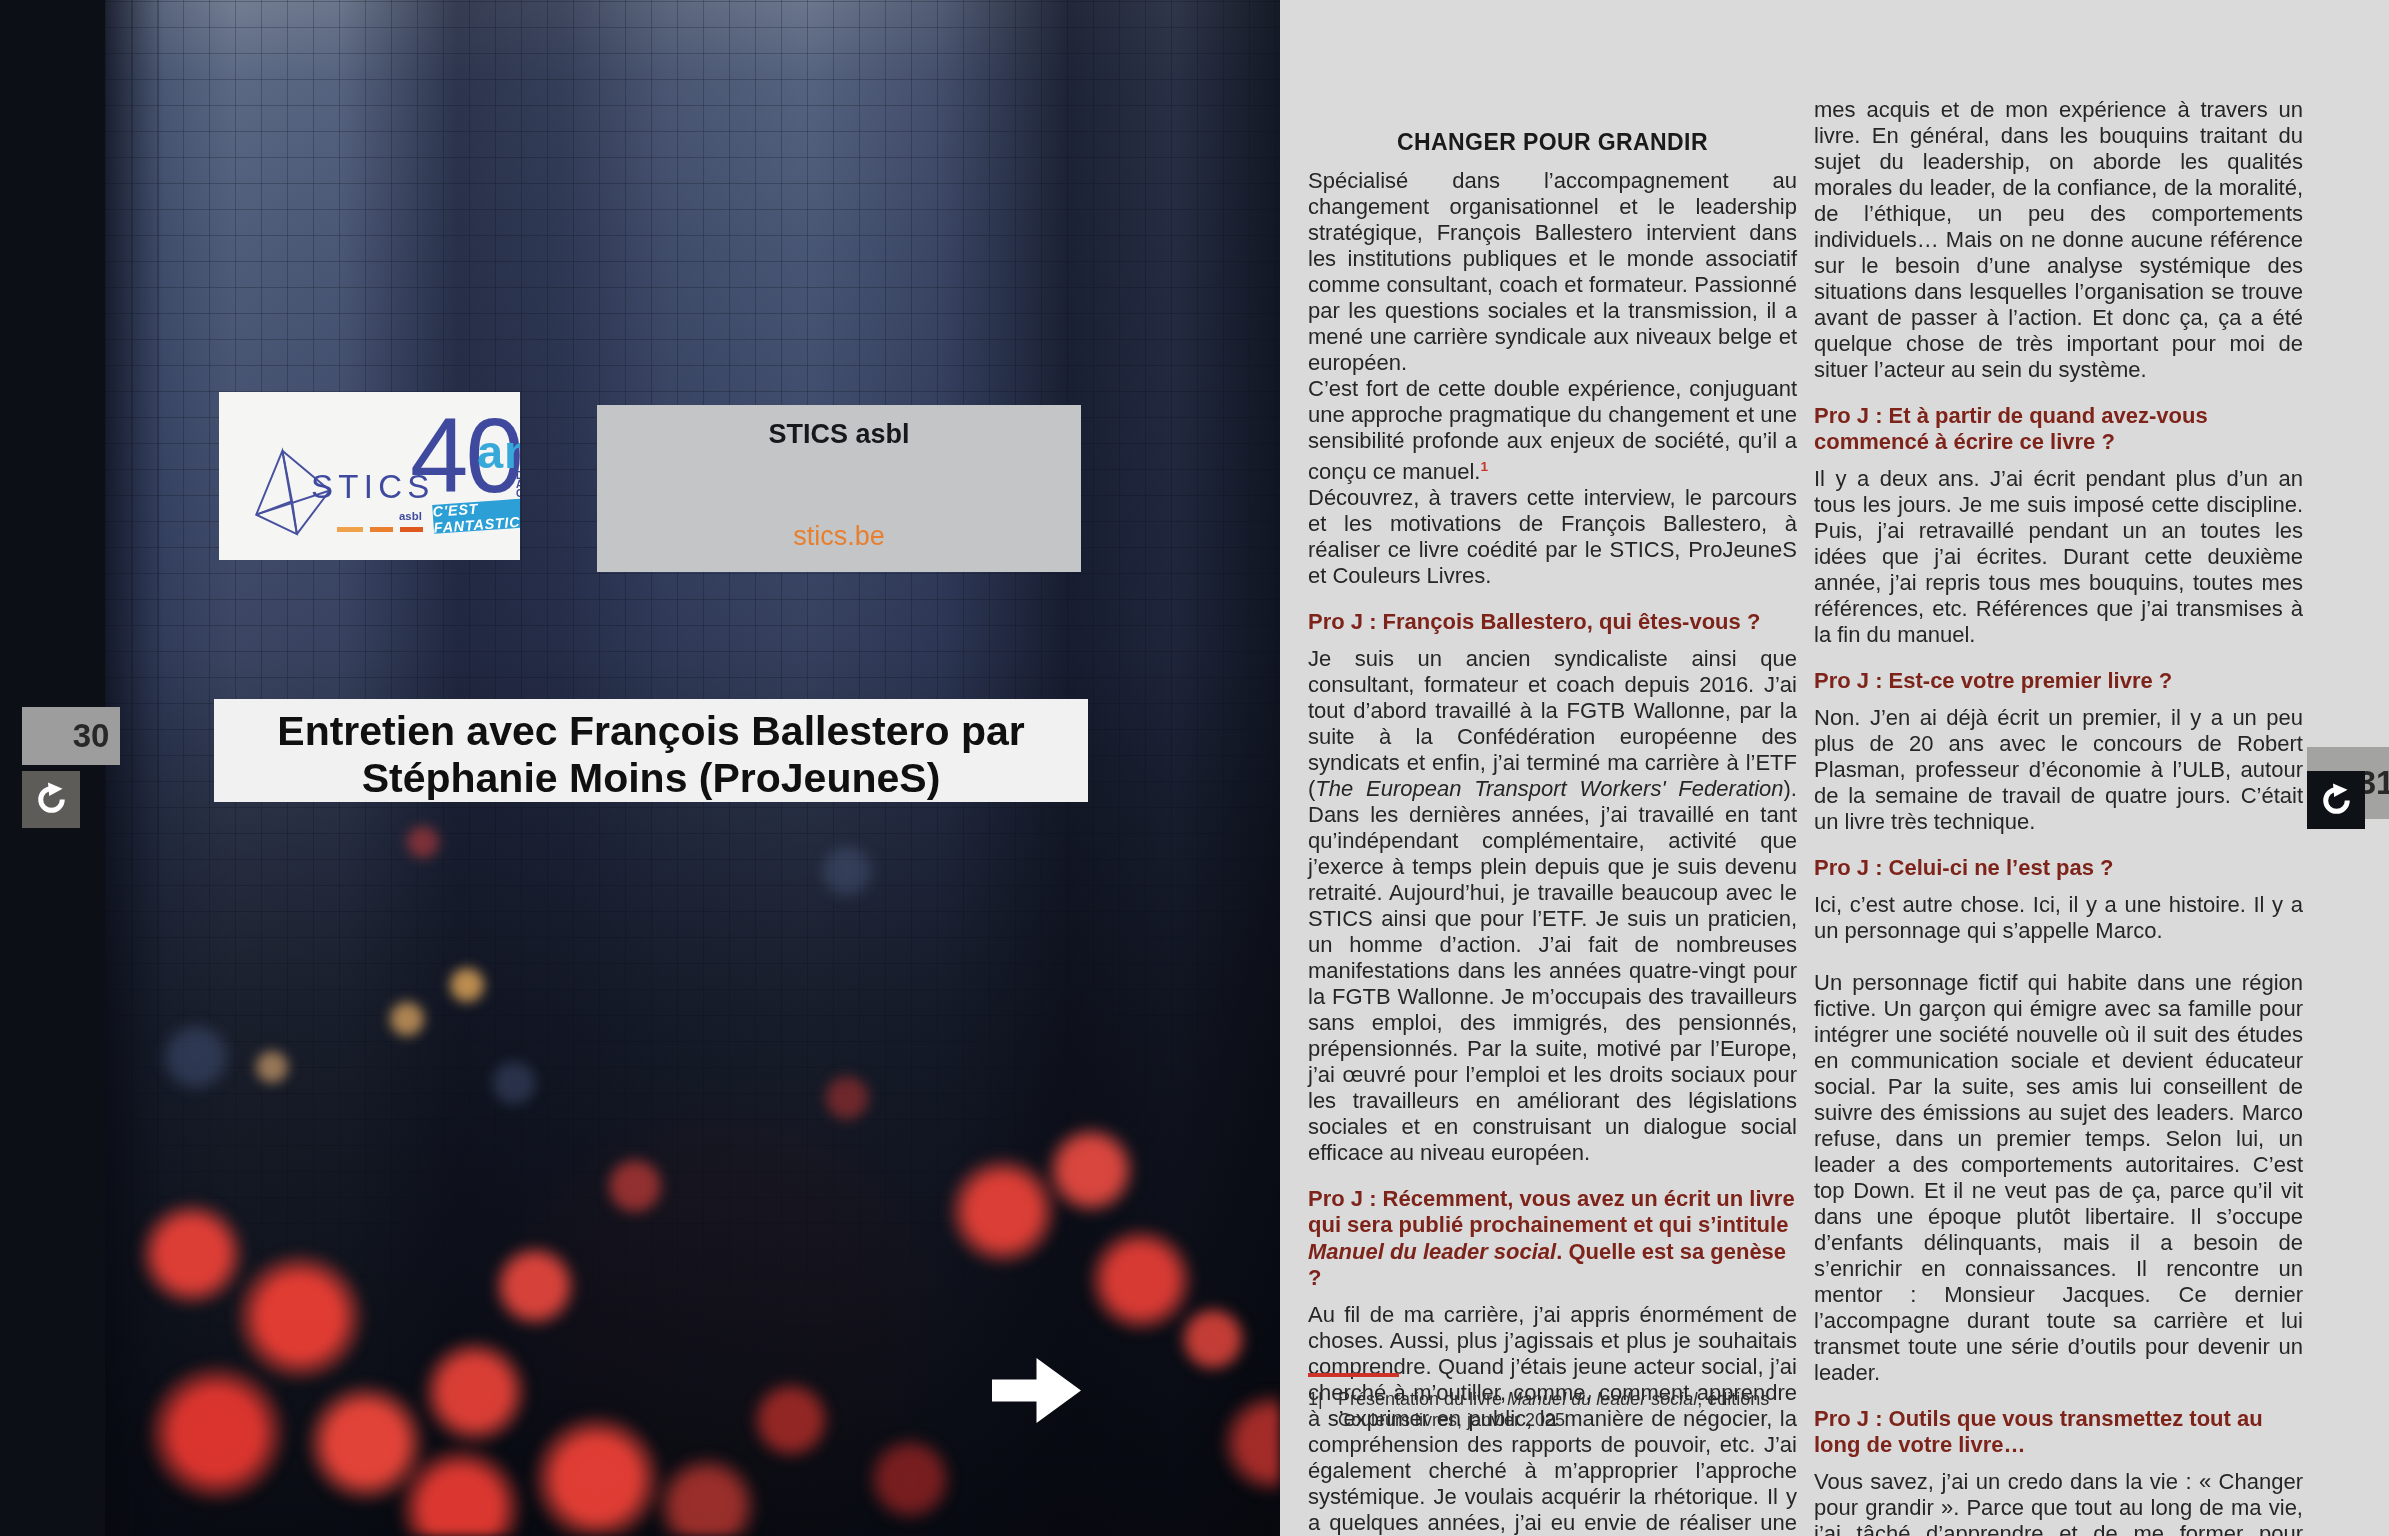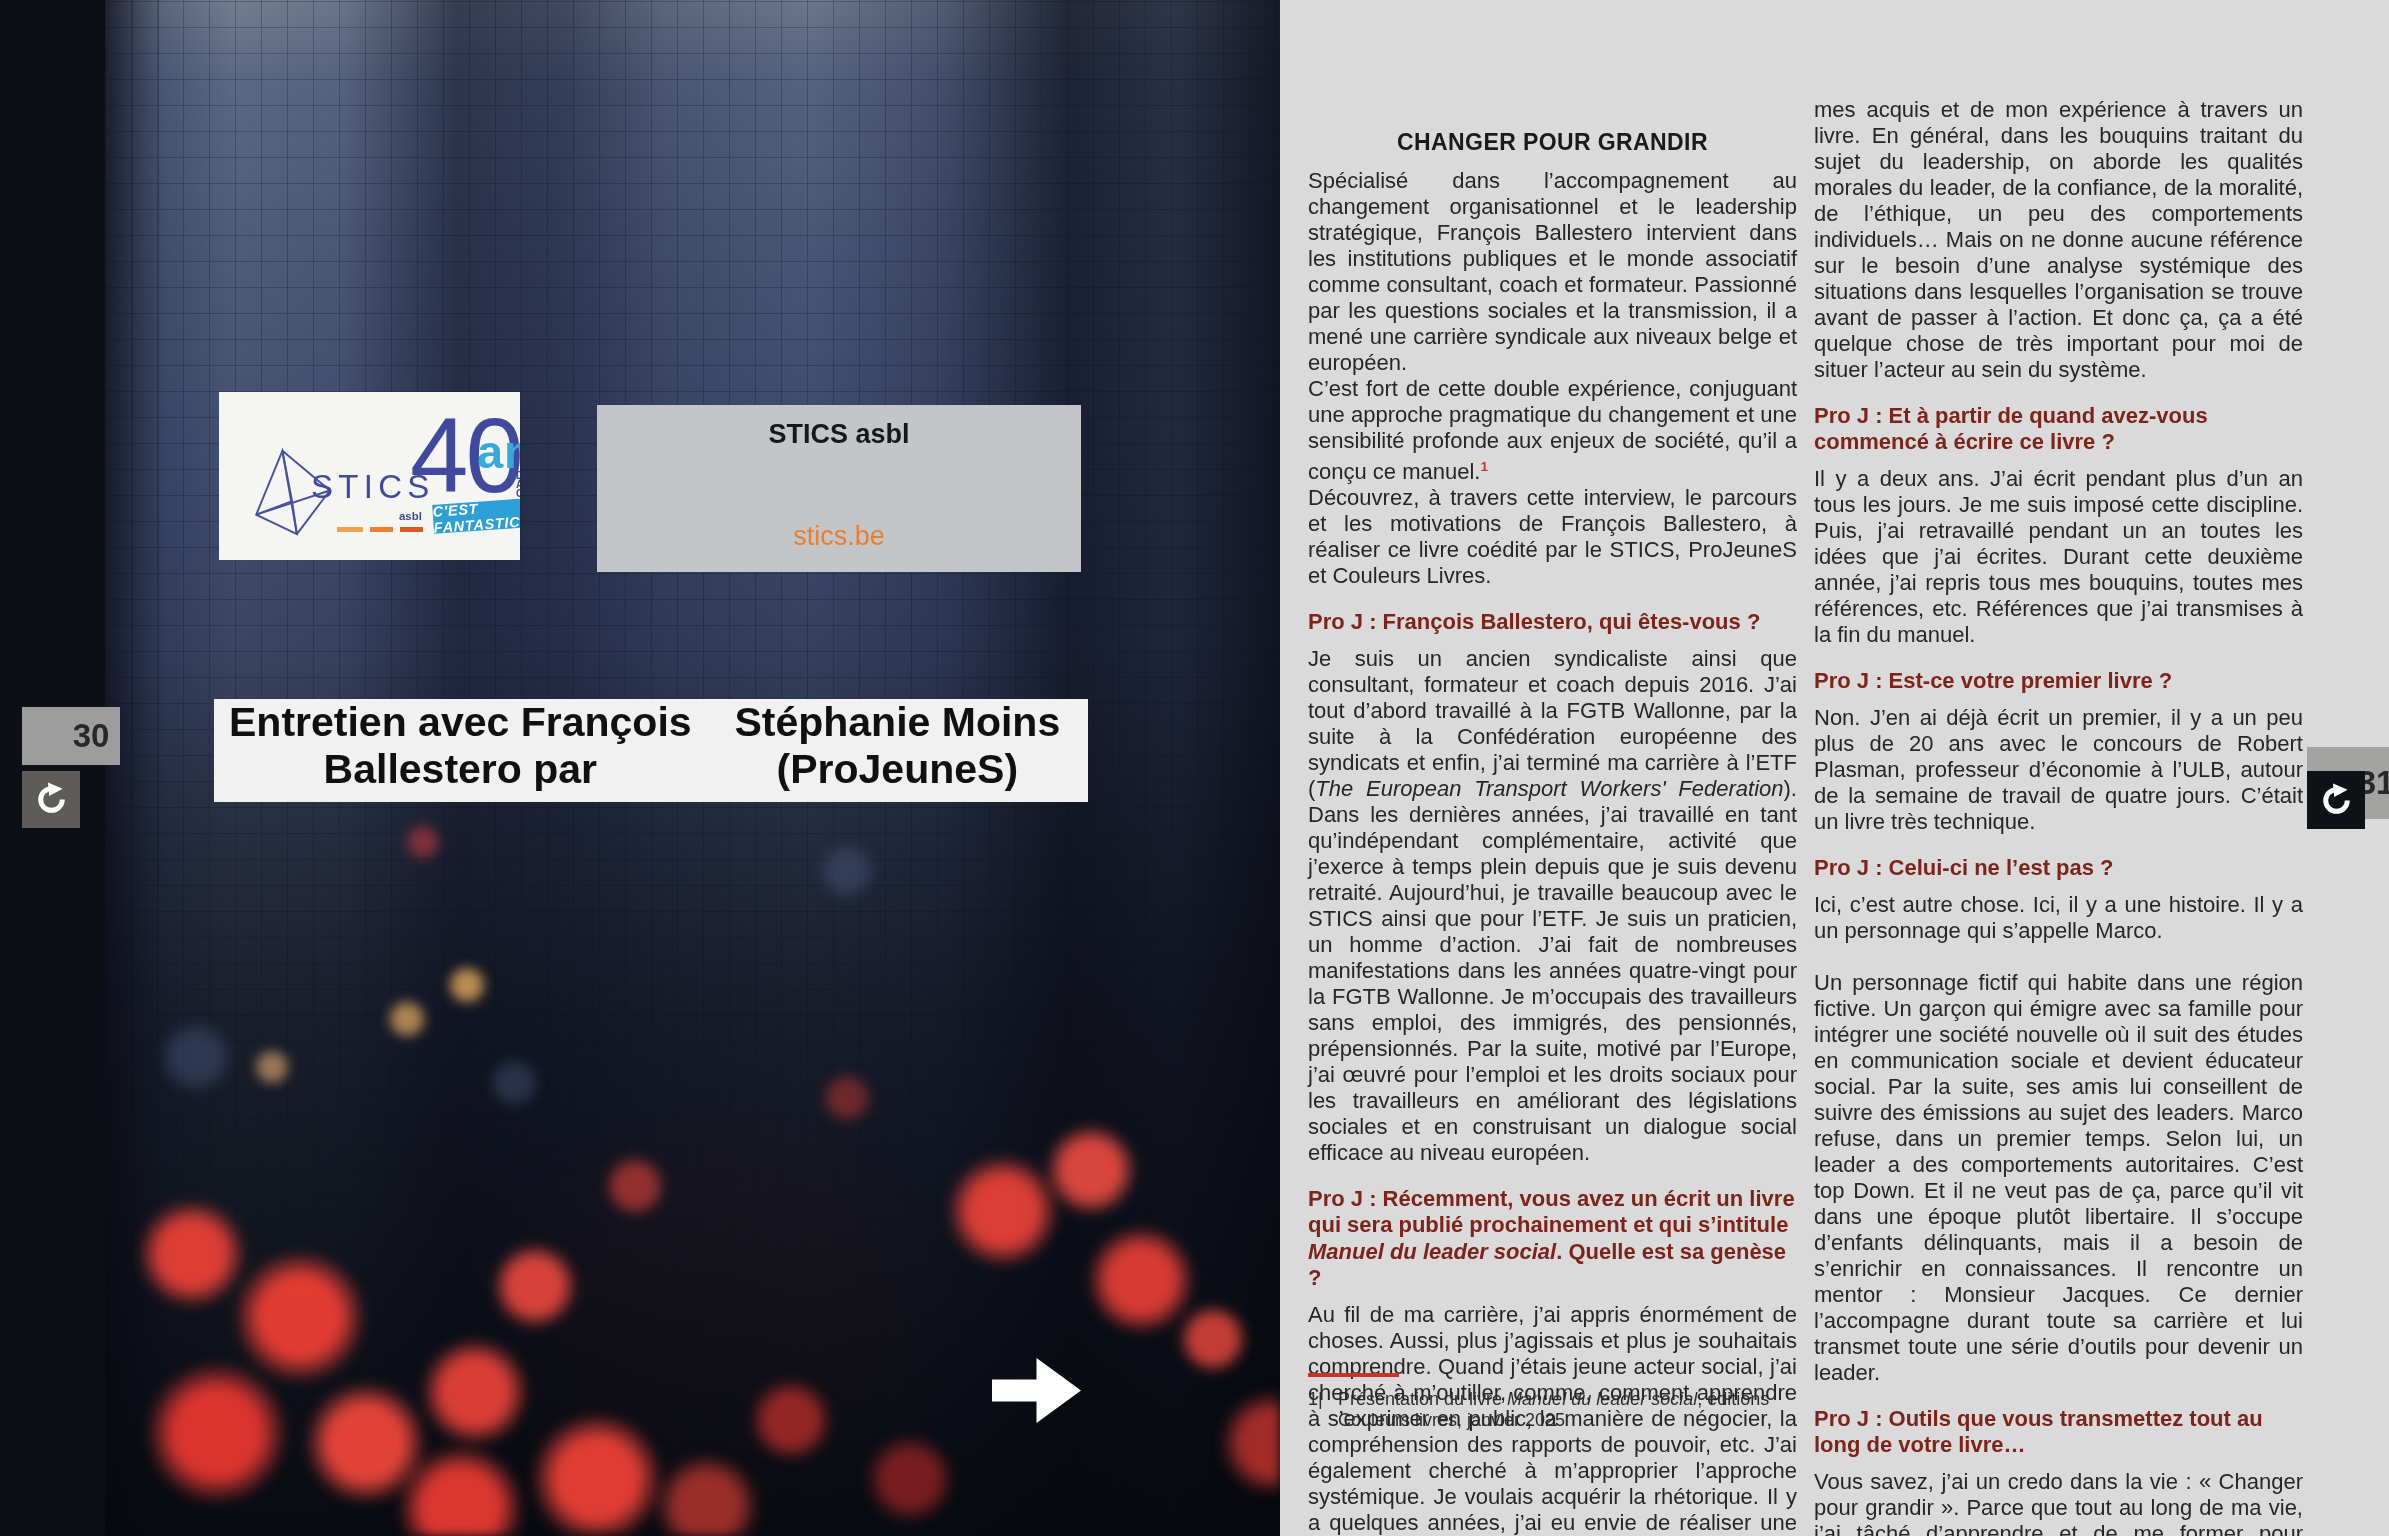--- a/index.html
+++ b/index.html
@@ -77,21 +77,21 @@
   .ribbon:after{content:"";position:absolute;right:-7.6px;bottom:-6px;
           border-left:9px solid #17648f;border-bottom:7.6px solid transparent;}
 
   .info-box{position:absolute;left:492px;top:405px;width:484px;height:167px;background:#c3c5c7;}
   .info-org{position:absolute;top:13.6px;left:0;right:0;text-align:center;
             font-size:27px;font-weight:bold;color:#15191c;}
   .info-site{position:absolute;bottom:19.7px;left:0;right:0;text-align:center;
              font-size:27px;color:var(--website_orange);margin-top:28px;}
 
   .title-box{position:absolute;left:109px;top:699px;width:874px;height:103px;background:#f1f1f1;
-             display:flex;flex-direction:row;justify-content:flex-end;}
+             display:flex;flex-direction:column;justify-content:flex-end;}
   .title-box div{text-align:center;font-size:41px;line-height:47px;font-weight:bold;color:#101010;}
 
   .next-arrow{position:absolute;left:887px;top:1358px;width:89px;height:65px;background:#fff;
        clip-path:polygon(0% 33%,50% 33%,50% 0%,100% 50%,50% 100%,50% 67%,0% 67%);cursor:pointer;}
 
   
   .right-page{position:absolute;left:1280px;top:0;width:1109px;height:1536px;
               background:var(--page_bg);}
   .col{position:absolute;top:97px;width:489px;}
   .col1{left:28px;} .col2{left:534px;}

